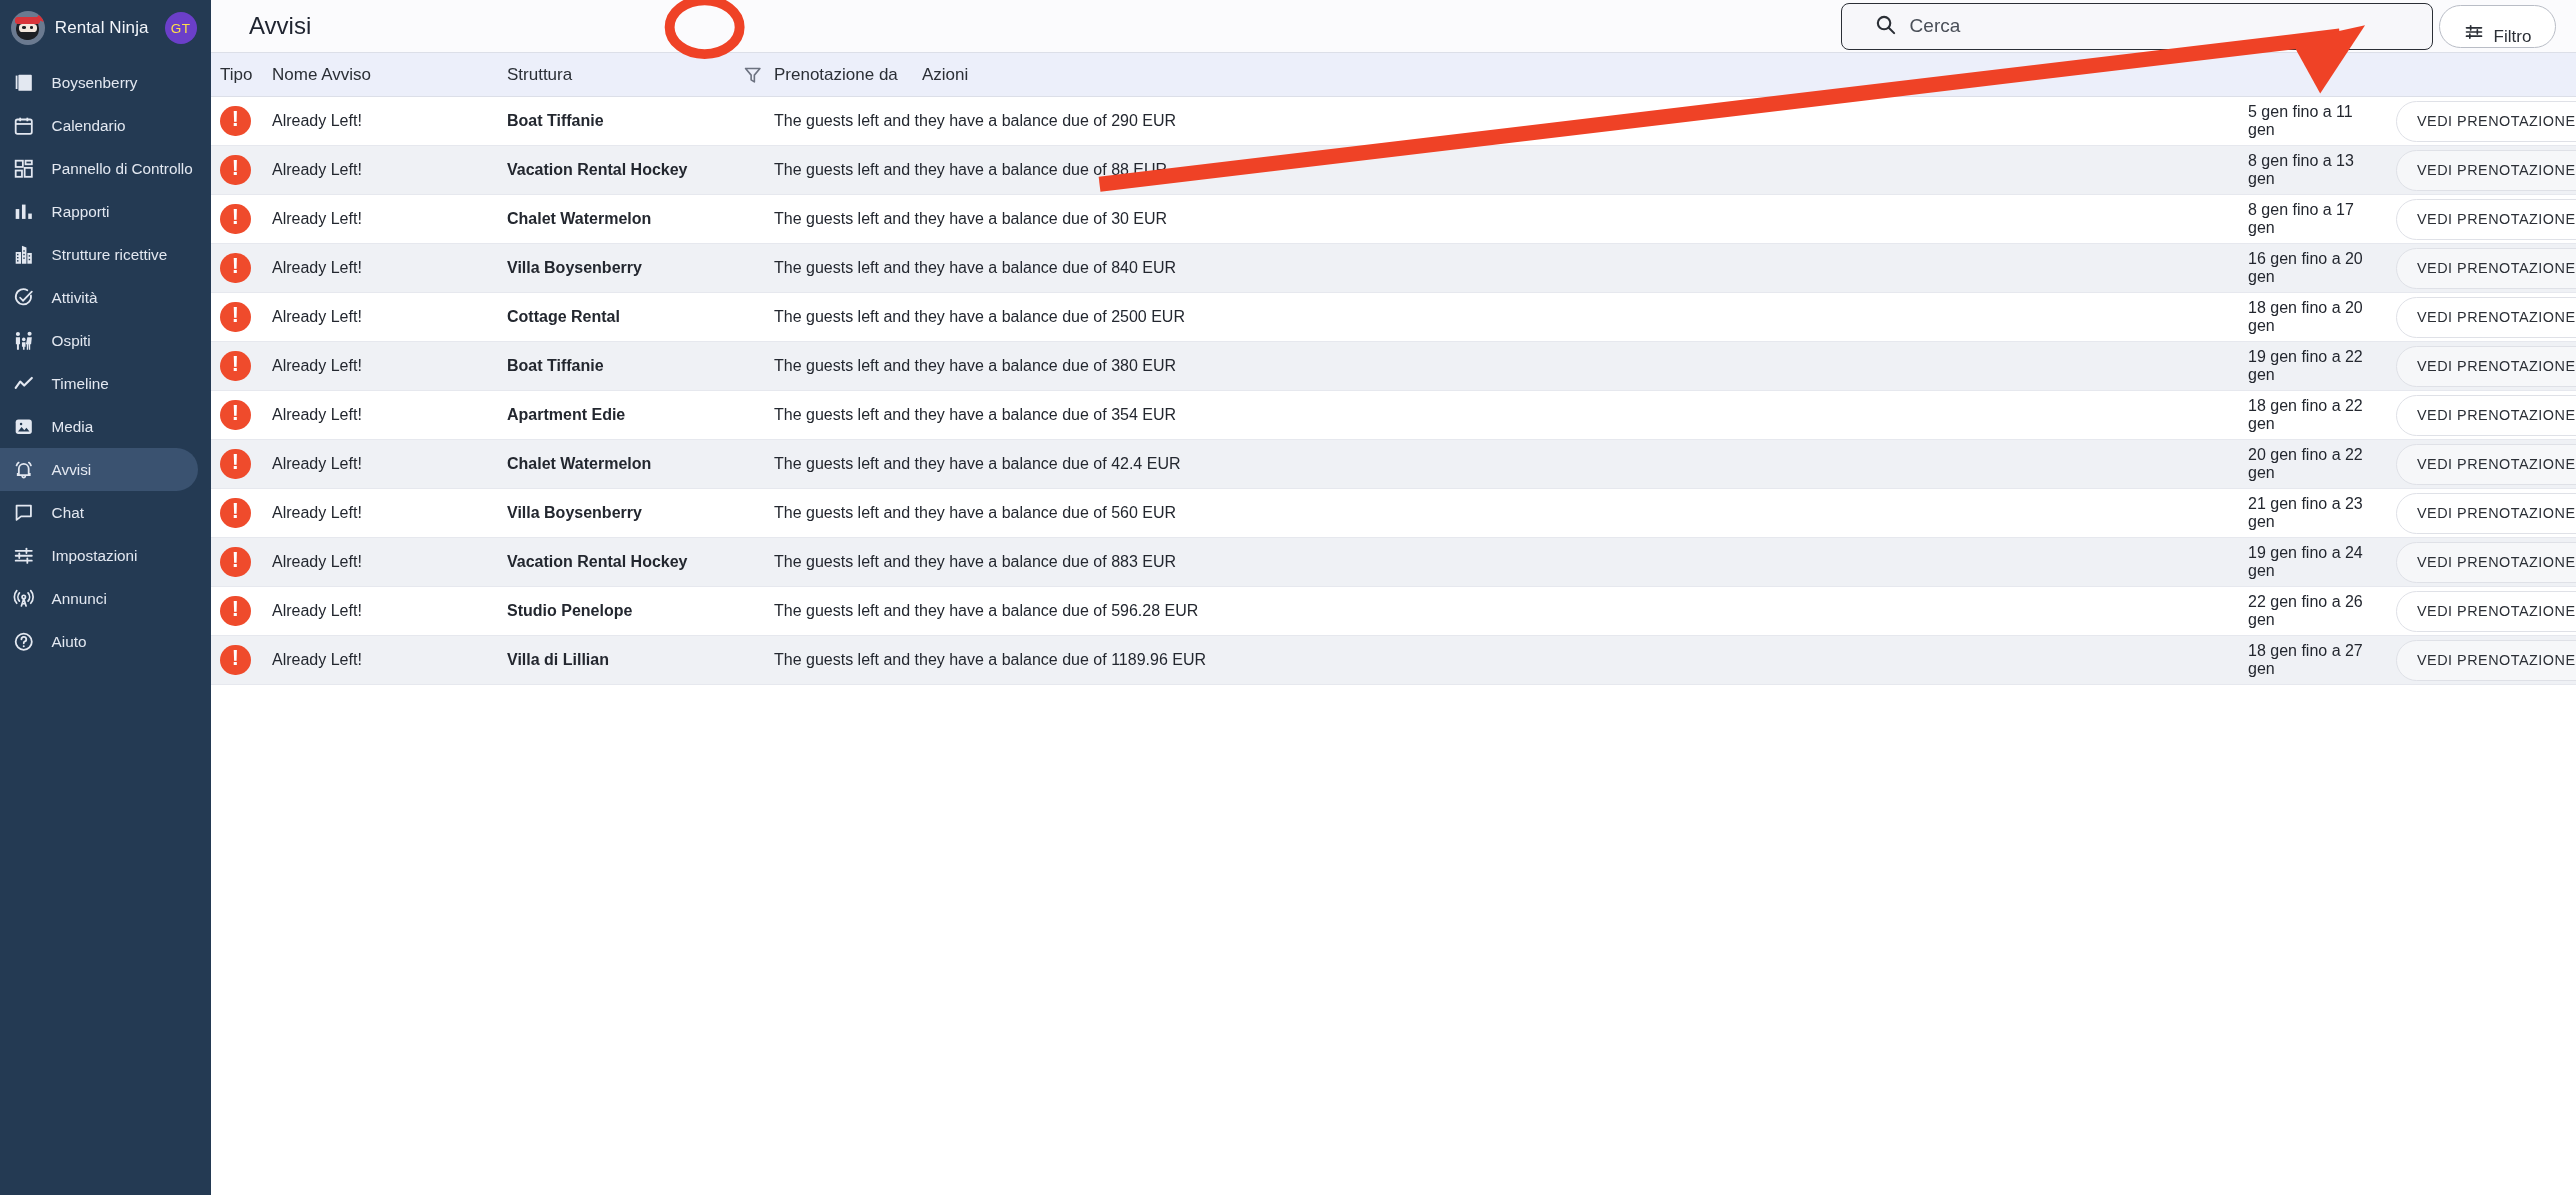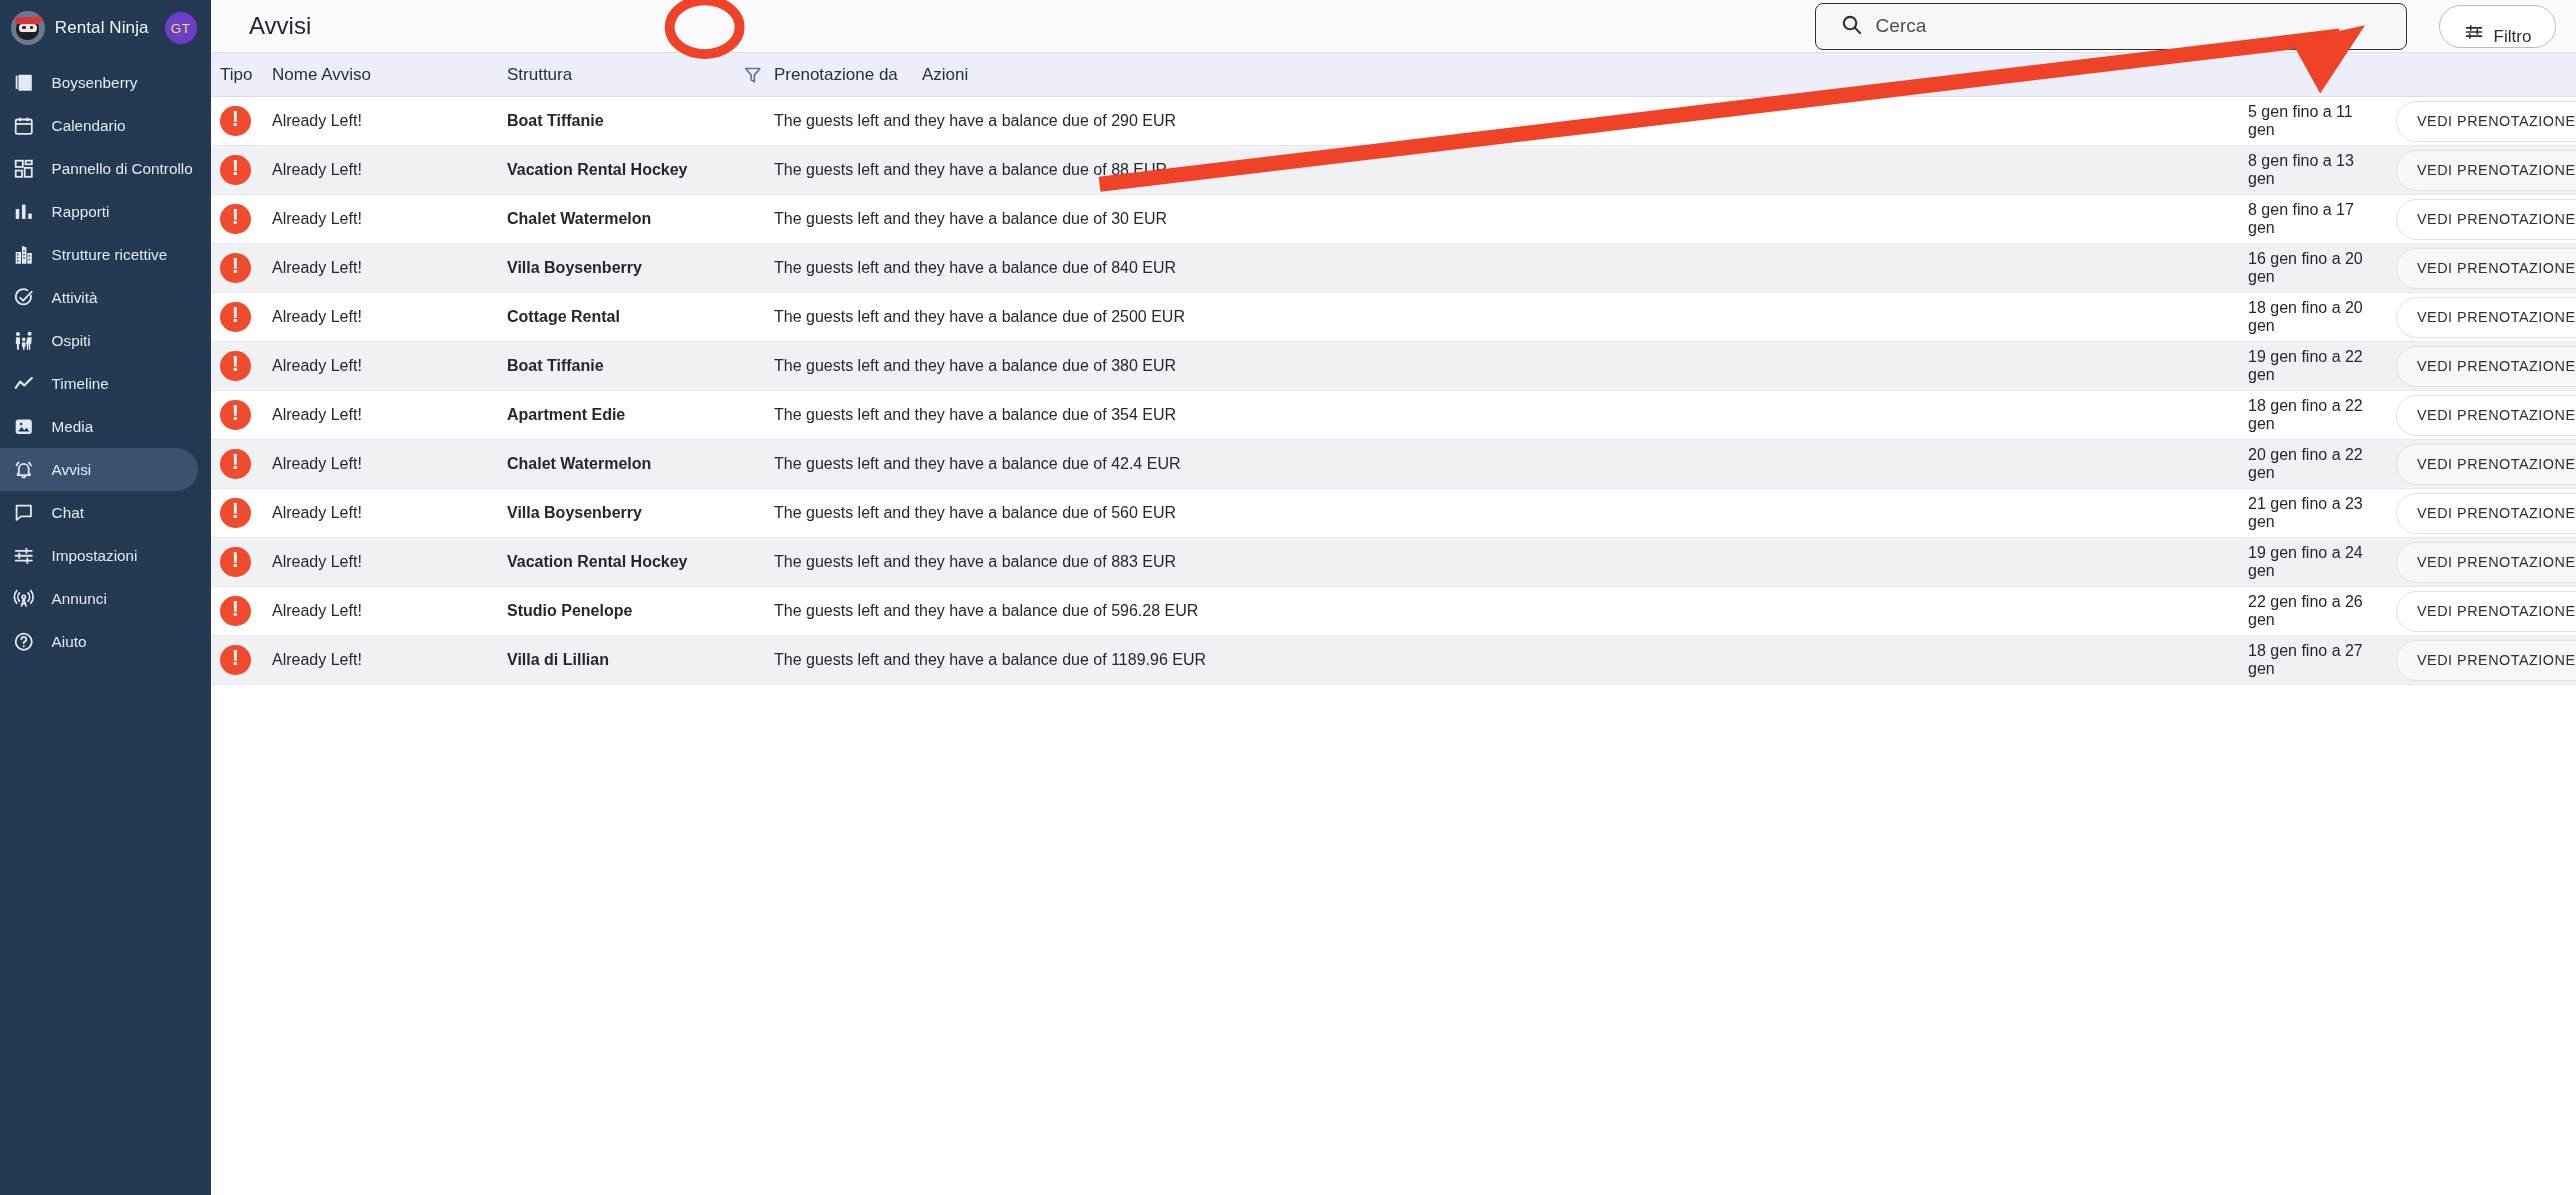--- a/index.html
+++ b/index.html
@@ -95,22 +95,22 @@
     background: #fbfbfd;
     position: relative;
   }
   .page-title { font-size: 24px; color: #1f2430; font-weight: 400; }
   .topbar-spacer { flex: 1 1 auto; }
   .search-box {
     width: 592px; height: 47px;
     border: 1.8px solid #2b2f36; border-radius: 8px;
     background: #f7f7fa;
     display: flex; align-items: center;
-    padding: 0 24px; gap: 12.6px;
-    margin-right: 32px;
+    padding: 0 32px; gap: 12.6px;
+    margin-right: 6px;
   }
   .search-box svg { width: 23px; height: 23px; flex: 0 0 23px; }
   .search-input {
     border: none; outline: none; background: transparent;
     font-family: "Liberation Sans", sans-serif;
     font-size: 19px; color: #3a3f49; width: 100%;
   }
   .search-input::placeholder { color: #4a4f58; }
   .filter-btn {
     height: 43px; min-width: 117px;

